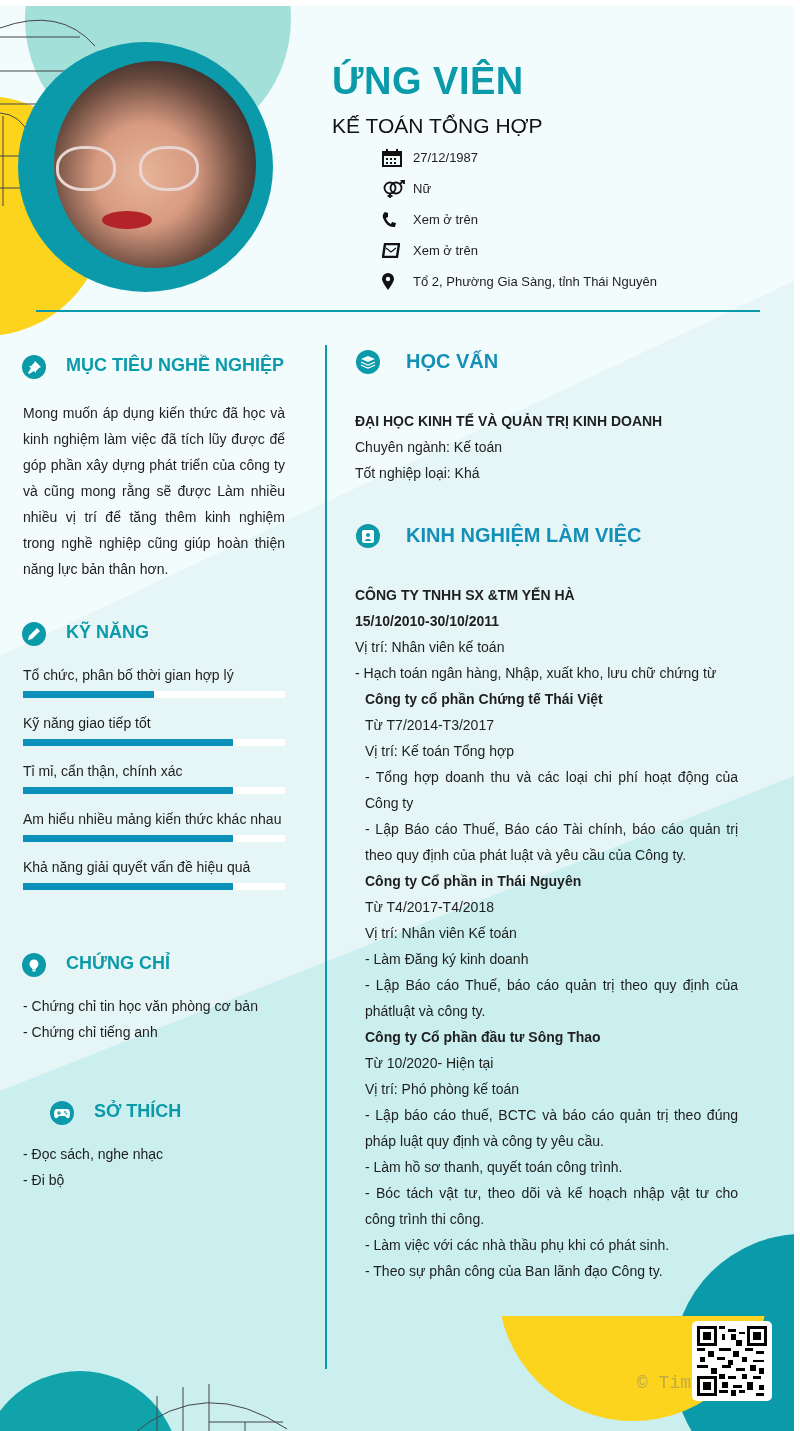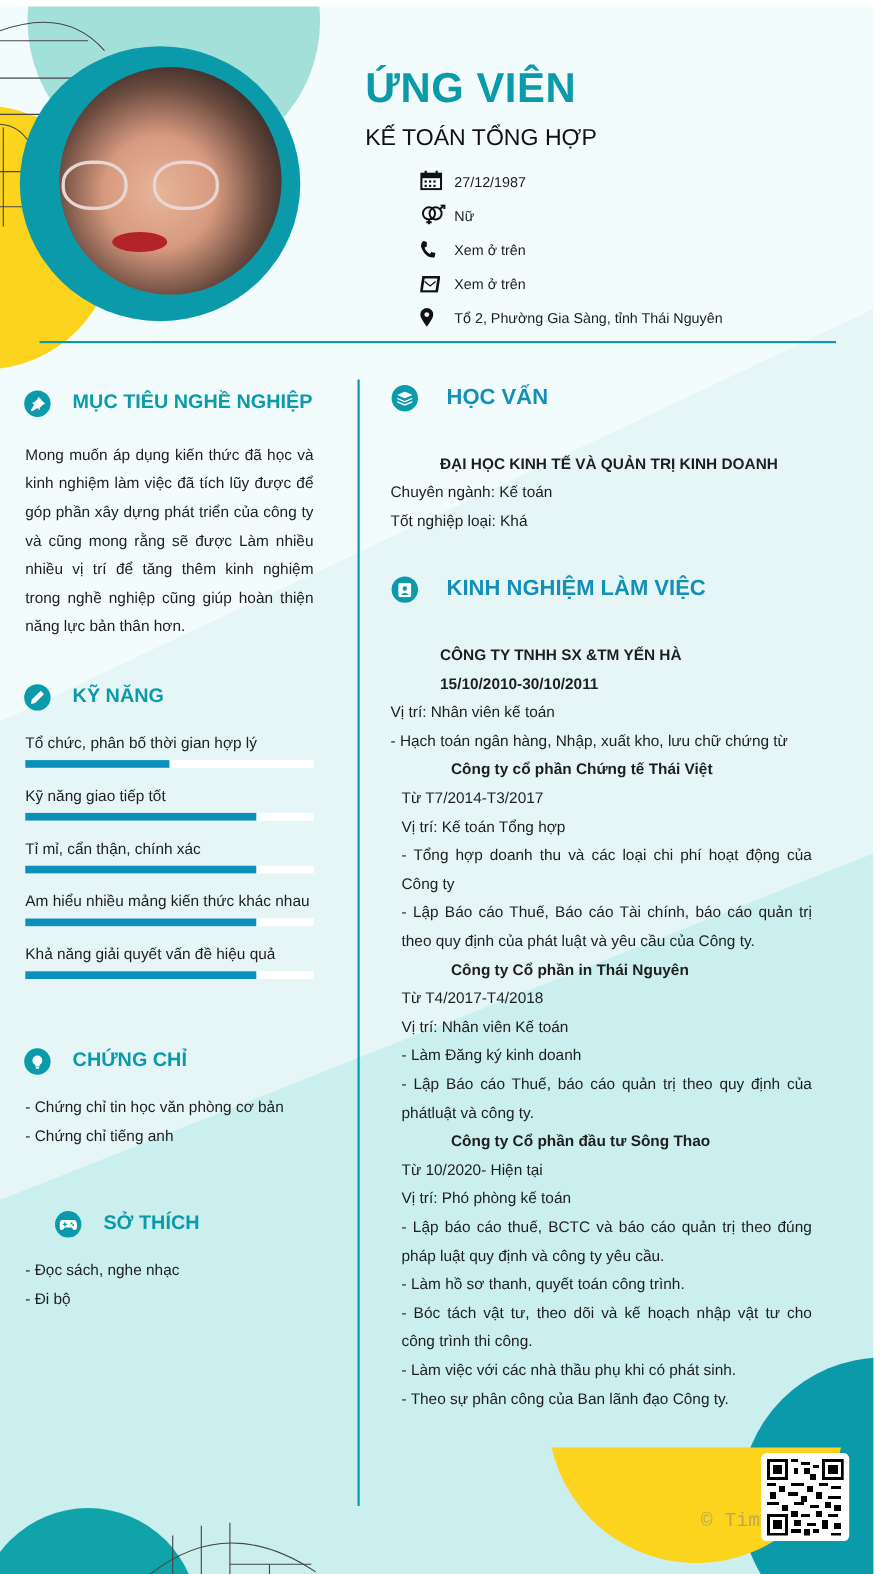--- a/index.html
+++ b/index.html
@@ -29,21 +29,21 @@
   .photo .glass-l, .photo .glass-r { position: absolute; top: 85px; width: 60px; height: 45px; border: 3px solid #e8d6d2; border-radius: 45%; }
   .photo .glass-l { left: 2px; }
   .photo .glass-r { left: 85px; }
 
   .line-art { position: absolute; left: 0; top: 0; }
 
   
   .name { position: absolute; left: 332px; top: 54px; font-size: 38px; font-weight: bold; color: #0b9aa9; letter-spacing: 0.5px; }
   .role { position: absolute; left: 332px; top: 108px; font-size: 21px; color: #111; }
   .info { position: absolute; left: 382px; top: 136px; }
-  .info-row { display: flex; align-items: flex-end; height: 31px; }
+  .info-row { display: flex; align-items: center; height: 31px; }
   .info-row .ic { width: 31px; display: flex; align-items: center; }
   .info-row .tx { font-size: 13px; color: #1e1e1e; }
   .hr-top { position: absolute; left: 36px; top: 304px; width: 724px; height: 2px; background: #0b9aa9; }
   .vr-mid { position: absolute; left: 325px; top: 339px; width: 2px; height: 1024px; background: #0b9aa9; }
 
   
   .sec-head { position: absolute; display: flex; align-items: flex-start; }
   .sec-head .dot { width: 24px; height: 24px; border-radius: 50%; background: #0b9aa9; display: flex; align-items: center; justify-content: center; }
   .sec-head .title { font-size: 18px; font-weight: bold; color: #0b9aa9; margin-left: 20px; }
   .sec-head.right .title { color: #148fb8; font-size: 20px; margin-left: 26px; }
@@ -53,21 +53,21 @@
 
   .skills { position: absolute; left: 23px; top: 659px; width: 262px; }
   .skill { height: 48px; }
   .skill .lbl { font-size: 14px; line-height: 20px; height: 26px; color: #1e1e1e; }
   .skill .bar { height: 7px; background: #ffffff; position: relative; }
   .skill .fill { position: absolute; left: 0; top: 0; height: 7px; background: #0b8fbb; }
 
   .list { position: absolute; font-size: 14px; line-height: 26px; color: #1e1e1e; }
 
   .right-col { position: absolute; left: 355px; width: 383px; font-size: 14px; line-height: 26px; color: #1e1e1e; }
-  .right-col .b { font-weight: bold; margin-left: 45px; }
+  .right-col .b { font-weight: bold; }
   .right-col .ind { padding-left: 10px; text-align: justify; }
   .right-col .just { text-align: justify; }
 
   .qr { position: absolute; left: 692px; top: 1315px; width: 80px; height: 80px; background: #fff; border-radius: 5px; padding: 5px; }
   .watermark { position: absolute; left: 637px; top: 1367px; font-family: "Liberation Mono", monospace; font-size: 18px; color: #c0a94a; }
 </style>
 </head>
 <body>
 
 <div class="page">

